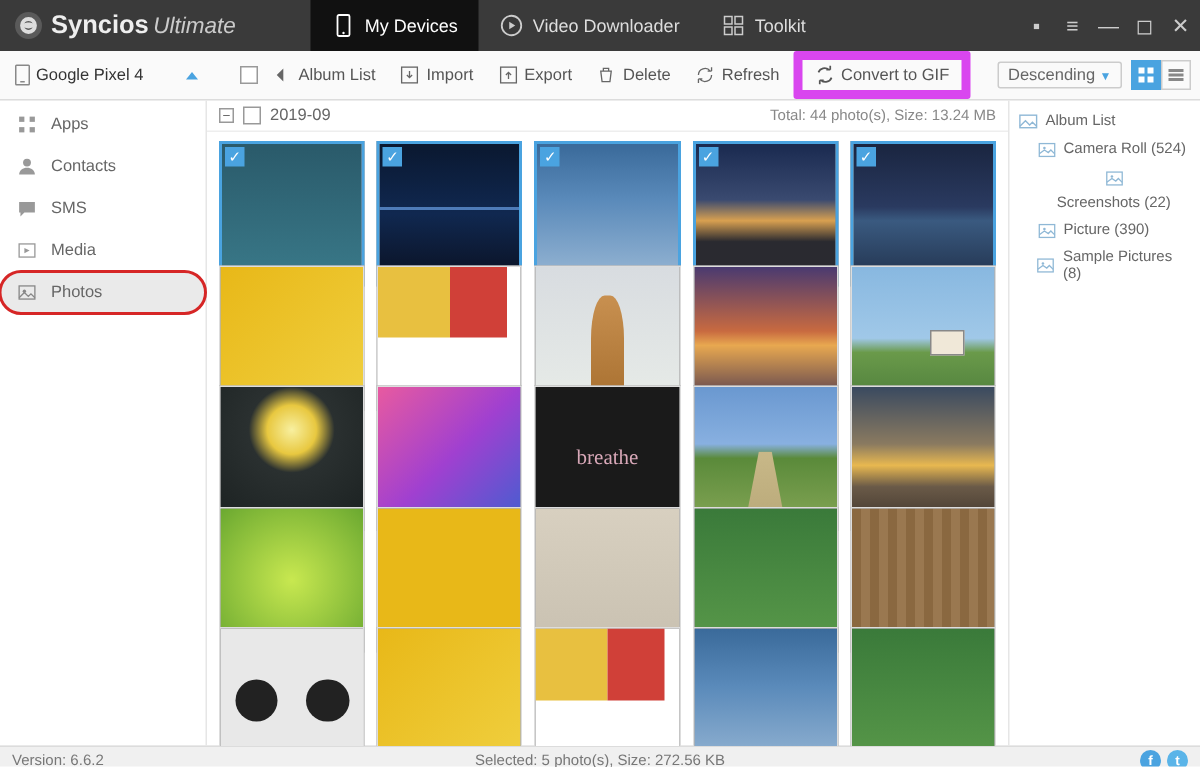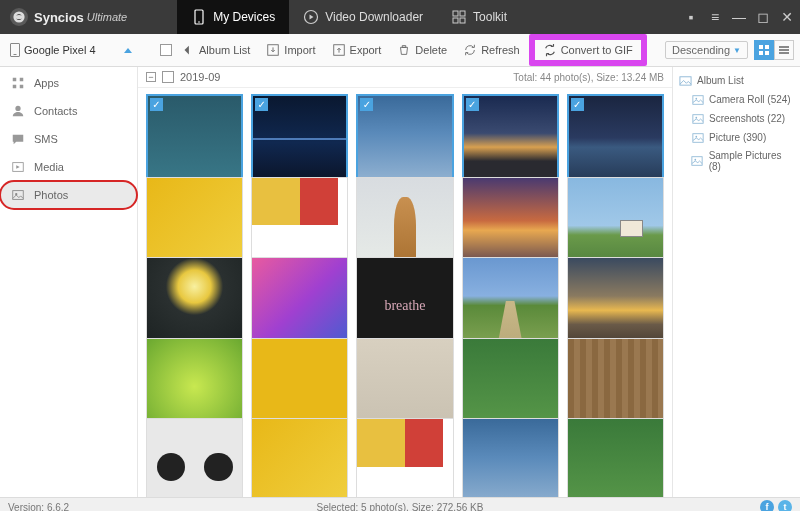--- a/index.html
+++ b/index.html
@@ -2,22 +2,22 @@
 <html><head>
 <meta charset="utf-8">
 <style>
 * { margin:0; padding:0; box-sizing:border-box; font-family:"Segoe UI",Arial,sans-serif; }
 body { width:800px; height:511px; background:#fff; overflow:hidden; font-size:11px; color:#333; }
 
 
 .titlebar { height:34px; background:#3a3a3a; display:flex; align-items:center; padding:0 6px 0 10px; color:#eee; }
 .logo { width:18px; height:18px; border-radius:50%; background:#5a5a5a; display:flex; align-items:center; justify-content:center; margin-right:6px; }
 .logo svg { width:14px; height:14px; }
-.brand { font-size:13px; font-weight:600; }
-.brand-sub { font-size:11px; margin-left:3px; opacity:.8; font-style:italic; }
+.brand { font-size:17px; font-weight:600; }
+.brand-sub { font-size:15px; margin-left:3px; opacity:.8; font-style:italic; }
 .tabs { display:flex; margin-left:50px; height:100%; }
 .tab { display:flex; align-items:center; padding:0 14px; cursor:pointer; gap:6px; font-size:12px; color:#ddd; }
 .tab.active { background:#111; color:#fff; }
 .tab-icon { width:16px; height:16px; display:flex; align-items:center; justify-content:center; }
 .winctrls { margin-left:auto; display:flex; gap:10px; align-items:center; }
 .winbtn { width:14px; height:14px; display:flex; align-items:center; justify-content:center; cursor:pointer; color:#ccc; font-size:14px; }
 
 
 .toolbar { height:28px; border-bottom:1px solid #dcdcdc; display:flex; align-items:center; padding:16px 6px; gap:2px; background:#fafafa; }
 .device-sel { display:flex; align-items:center; gap:4px; width:130px; padding:2px 4px; cursor:pointer; }
@@ -378,21 +378,21 @@
         <div class="rp-item" style="padding-left: 14px;">
           <span class="rico">
             <svg viewBox="0 0 14 14" width="12" height="12">
               <rect x="1" y="2" width="12" height="10" fill="none" stroke="#8fb8d6"></rect>
               <circle cx="5" cy="5.5" r="1" fill="#8fb8d6"></circle>
               <path d="M1 10l4-3 3 2 2-2 3 3" fill="none" stroke="#8fb8d6"></path>
             </svg>
           </span>
           <span>Camera Roll (524)</span>
         </div>
-        <div class="rp-item" style="padding-left: 14px;">
+        <div class="rp-item" style="padding-left: 14px; flex-direction: column;">
           <span class="rico">
             <svg viewBox="0 0 14 14" width="12" height="12">
               <rect x="1" y="2" width="12" height="10" fill="none" stroke="#8fb8d6"></rect>
               <circle cx="5" cy="5.5" r="1" fill="#8fb8d6"></circle>
               <path d="M1 10l4-3 3 2 2-2 3 3" fill="none" stroke="#8fb8d6"></path>
             </svg>
           </span>
           <span>Screenshots (22)</span>
         </div>
         <div class="rp-item" style="padding-left: 14px;">

